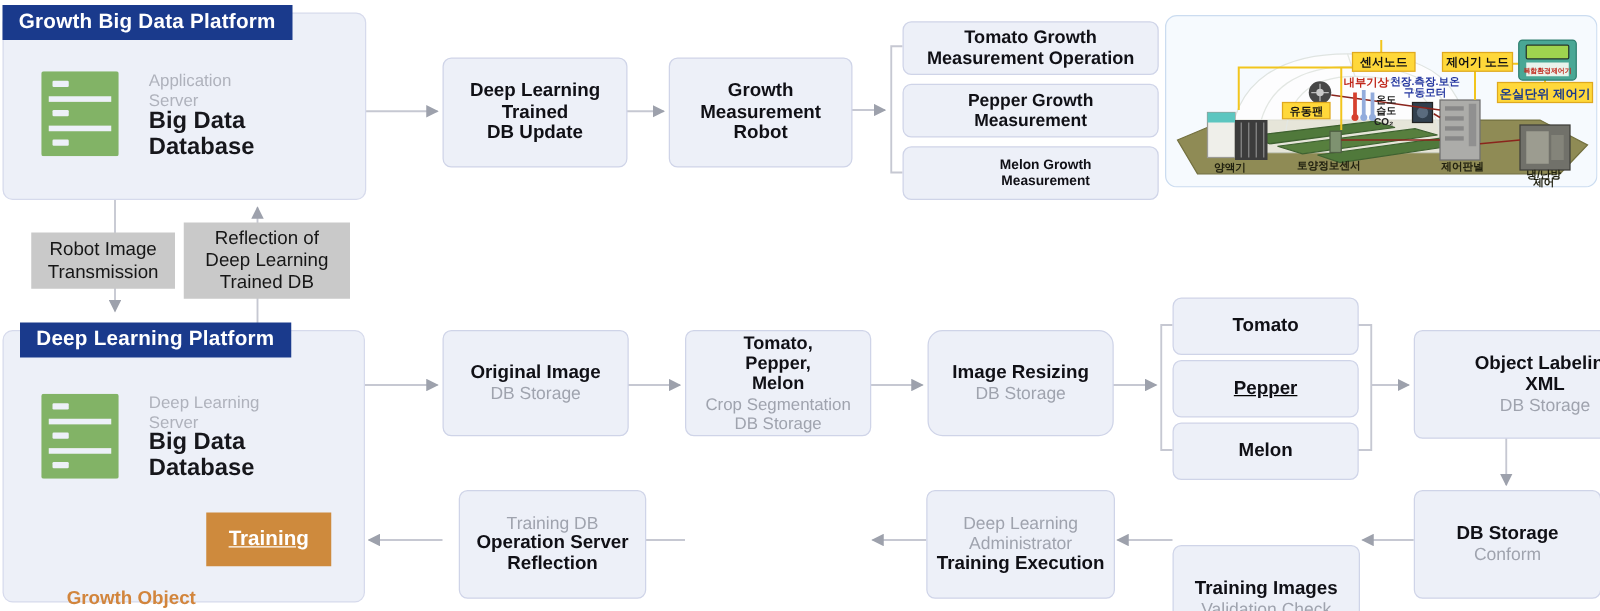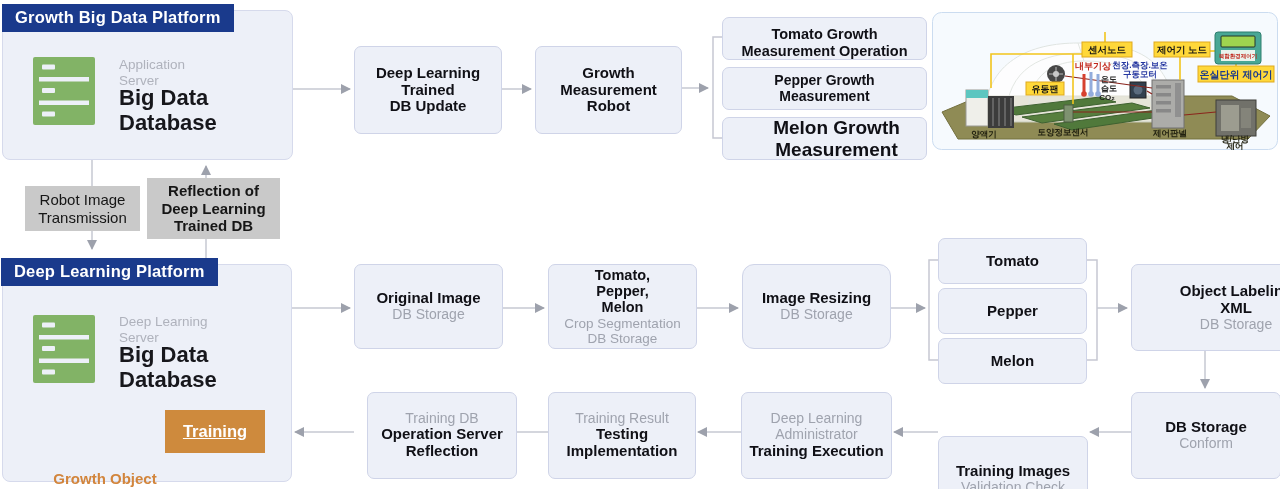--- a/index.html
+++ b/index.html
@@ -9,21 +9,21 @@
   .hdr{position:absolute;background:#1A3A8C;color:#ffffff;font-weight:bold;font-size:16.5px;
        padding:4px 13px 5px 13px;letter-spacing:.2px;z-index:4;white-space:nowrap;}
   .pbox{position:absolute;background:#EDF0F8;border:1px solid #D6DAEC;border-radius:8px;z-index:1;}
   .node{position:absolute;background:#EDF0F8;border:1px solid #CFD4E8;border-radius:7px;z-index:3;
         display:flex;flex-direction:column;align-items:center;justify-content:center;text-align:center;}
   .b{font-weight:bold;color:#101016;font-size:15px;line-height:1.13;white-space:pre-line;}
   .sub{color:#9FA3AE;font-size:14px;line-height:1.13;white-space:pre-line;}
   .graylab{position:absolute;background:#C9C9C9;color:#161616;font-size:15px;line-height:1.16;z-index:3;
         display:flex;align-items:center;justify-content:center;text-align:center;white-space:pre-line;}
   .psub{position:absolute;color:#AFB2BC;font-size:13.5px;line-height:1.2;z-index:3;white-space:pre-line;}
-  .ptitle{position:absolute;color:#17171C;font-size:22px;font-weight:bold;line-height:1.12;z-index:3;white-space:pre-line;}
+  .ptitle{position:absolute;color:#17171C;font-size:19px;font-weight:bold;line-height:1.12;z-index:3;white-space:pre-line;}
   .icon{position:absolute;z-index:3;}
   .training{position:absolute;background:#CE8A3D;color:#ffffff;font-weight:bold;font-size:16.5px;z-index:4;
         display:flex;align-items:center;justify-content:center;}
   .growthobj{position:absolute;color:#D2853C;font-size:15px;font-weight:bold;text-align:center;
         line-height:1.15;z-index:4;white-space:pre-line;}
   .gh{position:absolute;left:932px;top:12px;z-index:3;}
   svg text{font-family:"Liberation Sans","DejaVu Sans",sans-serif;}
 </style>
 </head>
 <body>
@@ -63,21 +63,21 @@
       <path d="M92,158 L92,249" marker-end="url(#ag)"></path>
       <path d="M206,264 L206,166" marker-end="url(#ag)"></path>
     </g>
     <g stroke="#4E6468" stroke-width="3.5" fill="none">
       <path d="M212,366 H232 V404" marker-end="url(#at)"></path>
       <path d="M165,428 H63 V399" marker-end="url(#at)"></path>
     </g>
   </svg>
 
   <div class="hdr" style="left:2px;top:4px;">Growth Big Data Platform</div>
-  <div class="hdr" style="left:1px;top:258px;">Deep Learning Platform</div>
+  <div class="hdr" style="left:16px;top:258px;">Deep Learning Platform</div>
 
   <div class="icon" style="left:33px;top:57px;">
     <svg width="62" height="68" viewBox="0 0 62 68">
       <rect width="62" height="68" rx="2" fill="#82B366"></rect>
       <rect x="6" y="20" width="50" height="4.5" fill="#EDF0F8"></rect>
       <rect x="6" y="43.5" width="50" height="4.5" fill="#EDF0F8"></rect>
       <rect x="9" y="7.5" width="13" height="5" rx="1" fill="#EDF0F8"></rect>
       <rect x="9" y="31" width="13" height="5" rx="1" fill="#EDF0F8"></rect>
       <rect x="9" y="54.5" width="13" height="5" rx="1" fill="#EDF0F8"></rect>
     </svg>
@@ -90,36 +90,36 @@
   <div class="node" style="left:354px;top:46px;width:146px;height:86px;">
     <span class="b">Deep Learning
 Trained
 DB Update</span>
   </div>
   <div class="node" style="left:535px;top:46px;width:145px;height:86px;">
     <span class="b">Growth
 Measurement
 Robot</span>
   </div>
-  <div class="node" style="left:722px;top:17px;width:203px;height:41px;justify-content:flex-end;">
+  <div class="node" style="left:722px;top:17px;width:203px;height:41px;">
     <span class="b" style="font-size:14.5px;">Tomato Growth
 Measurement Operation</span>
   </div>
   <div class="node" style="left:722px;top:67px;width:203px;height:41px;">
     <span class="b" style="font-size:14px;">Pepper Growth
 Measurement</span>
   </div>
   <div class="node" style="left:722px;top:117px;width:203px;height:41px;">
-    <span class="b" style="font-size:19px;margin-left:24px;">Melon Growth
+    <span class="b" style="font-size:11px;margin-left:24px;">Melon Growth
 Measurement</span>
   </div>
 
   <div class="graylab" style="left:25px;top:186px;width:115px;height:45px;">Robot Image
 Transmission</div>
-  <div class="graylab" style="left:147px;top:178px;width:133px;height:61px;font-weight:bold;">Reflection of
+  <div class="graylab" style="left:147px;top:178px;width:133px;height:61px;">Reflection of
 Deep Learning
 Trained DB</div>
 
   <div class="icon" style="left:33px;top:315px;">
     <svg width="62" height="68" viewBox="0 0 62 68">
       <rect width="62" height="68" rx="2" fill="#82B366"></rect>
       <rect x="6" y="20" width="50" height="4.5" fill="#EDF0F8"></rect>
       <rect x="6" y="43.5" width="50" height="4.5" fill="#EDF0F8"></rect>
       <rect x="9" y="7.5" width="13" height="5" rx="1" fill="#EDF0F8"></rect>
       <rect x="9" y="31" width="13" height="5" rx="1" fill="#EDF0F8"></rect>
@@ -145,21 +145,21 @@
     <span class="sub" style="font-size:13.5px;">Crop Segmentation
 DB Storage</span>
   </div>
   <div class="node" style="left:742px;top:264px;width:147px;height:83px;border-radius:12px;">
     <span class="b">Image Resizing</span>
     <span class="sub">DB Storage</span>
   </div>
   <div class="node" style="left:938px;top:238px;width:147px;height:44px;">
     <span class="b">Tomato</span>
   </div>
-  <div class="node" style="left:938px;top:288px;width:147px;height:44px;">
+  <div class="node" style="left:938px;top:288px;width:147px;height:44px;text-decoration:underline;">
     <span class="b">Pepper</span>
   </div>
   <div class="node" style="left:938px;top:338px;width:147px;height:44px;">
     <span class="b">Melon</span>
   </div>
   <div class="node" style="left:1131px;top:264px;width:148px;height:85px;padding-left:30px;">
     <span class="b">Object Labeling
 XML</span>
     <span class="sub">DB Storage</span>
   </div>
@@ -169,25 +169,20 @@
     <span class="sub">Conform</span>
   </div>
   <div class="node" style="left:938px;top:392px;width:148px;height:85px;margin-top:44px;">
     <span class="b">Training Images</span>
     <span class="sub">Validation Check</span>
   </div>
   <div class="node" style="left:741px;top:392px;width:149px;height:85px;">
     <span class="sub">Deep Learning
 Administrator</span>
     <span class="b">Training Execution</span>
-  </div>
-  <div class="node" style="left:548px;top:392px;width:146px;height:85px;">
-    <span class="sub">Training Result</span>
-    <span class="b">Testing
-Implementation</span>
   </div>
   <div class="node" style="left:367px;top:392px;width:148px;height:85px;">
     <span class="sub">Training DB</span>
     <span class="b">Operation Server
 Reflection</span>
   </div>
 
   <svg class="gh" width="346" height="138" viewBox="0 0 346 138">
     <rect x="0.5" y="0.5" width="345" height="137" rx="9" fill="#F6FAFE" stroke="#CBDCF0"></rect>
     <polygon points="10,100 48,84 300,84 338,104 316,127 26,127" fill="#8F8B55" stroke="#73703F"></polygon>

